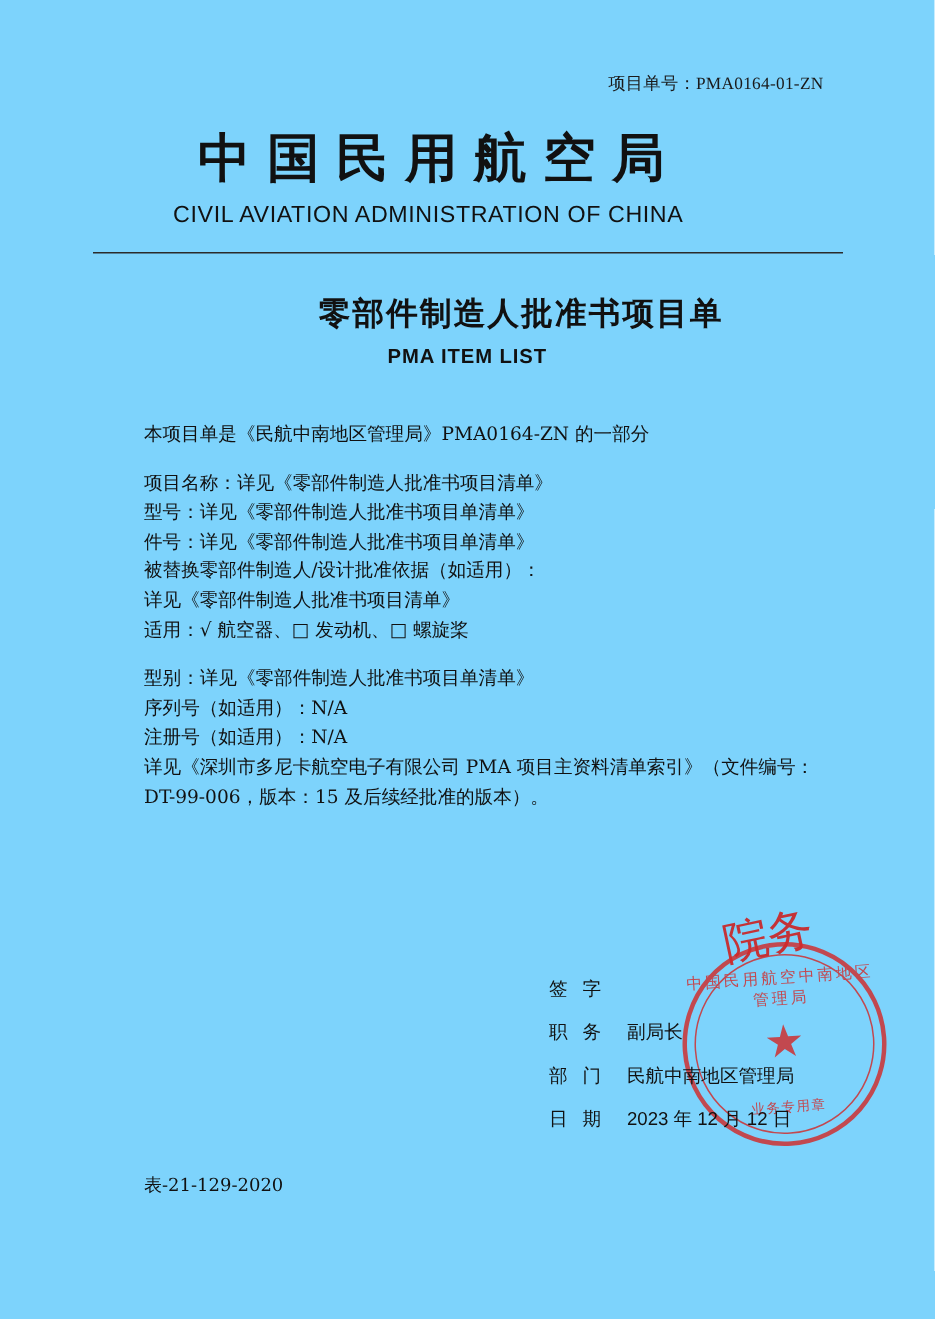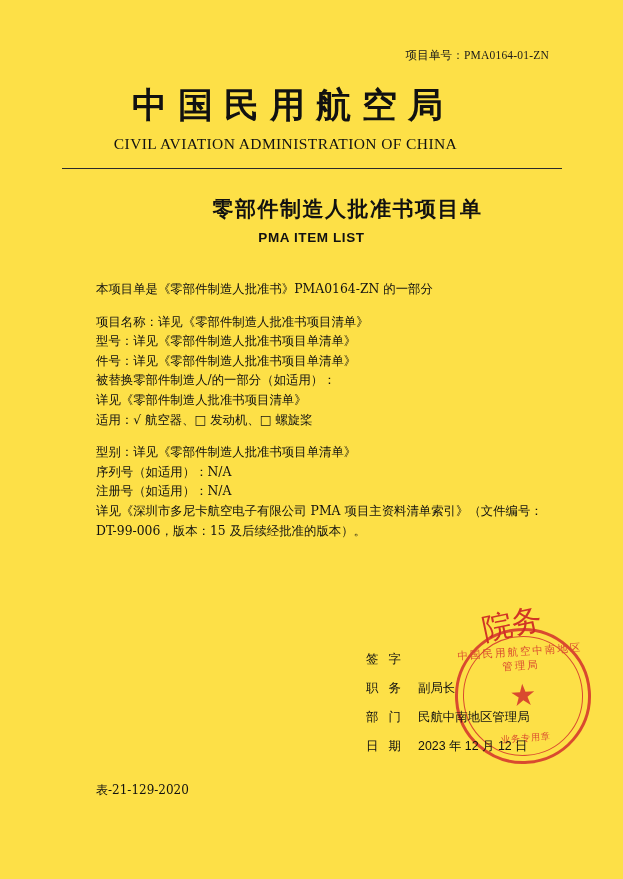--- a/index.html
+++ b/index.html
@@ -7,21 +7,21 @@
     padding: 0;
     background: #ffffff;
   }
   body {
     font-family: "Liberation Serif", serif;
   }
   .page {
     position: relative;
     width: 623px;
     height: 879px;
-    background: #fde047;
+    background: #7dd3fc;
     overflow: hidden;
   }
   .doc-no {
     position: absolute;
     top: 48px;
     right: 74px;
     font-size: 11.5px;
     letter-spacing: 0.2px;
     color: #1a1a1a;
     font-family: "Liberation Serif", serif;
@@ -41,21 +41,21 @@
   }
   .title-en {
     position: absolute;
     top: 135px;
     left: 0;
     width: 571px;
     text-align: center;
     font-size: 15.5px;
     letter-spacing: 0.4px;
     color: #111;
-    font-family: Liberation Serif, serif;
+    font-family: Liberation Sans, sans-serif;
   }
   .rule {
     position: absolute;
     top: 168px;
     left: 62px;
     width: 500px;
     height: 1px;
     background: #2b2b2b;
   }
   .subtitle-cn {
@@ -205,25 +205,25 @@
 
   <div class="title-cn">中国民用航空局</div>
   <div class="title-en">CIVIL AVIATION ADMINISTRATION OF CHINA</div>
 
   <div class="rule"></div>
 
   <div class="subtitle-cn">零部件制造人批准书项目单</div>
   <div class="subtitle-en">PMA ITEM LIST</div>
 
   <div class="body-block">
-    <div class="lead">本项目单是《零部件制造人批准书》PMA0164-ZN 的一部分</div>
+    <div class="lead">本项目单是《民航中南地区管理局》PMA0164-ZN 的一部分</div>
     <div class="ln">项目名称：详见《零部件制造人批准书项目清单》</div>
     <div class="ln">型号：详见《零部件制造人批准书项目单清单》</div>
     <div class="ln">件号：详见《零部件制造人批准书项目单清单》</div>
-    <div class="ln">被替换零部件制造人/的一部分（如适用）：</div>
+    <div class="ln">被替换零部件制造人/设计批准依据（如适用）：</div>
     <div class="ln">详见《零部件制造人批准书项目清单》</div>
     <div class="ln">适用：√ 航空器、□ 发动机、□ 螺旋桨</div>
     <div class="gap"></div>
     <div class="ln">型别：详见《零部件制造人批准书项目单清单》</div>
     <div class="ln">序列号（如适用）：N/A</div>
     <div class="ln">注册号（如适用）：N/A</div>
     <div class="ln">详见《深圳市多尼卡航空电子有限公司 PMA 项目主资料清单索引》（文件编号：</div>
     <div class="ln">DT-99-006，版本：15 及后续经批准的版本）。</div>
   </div>
 

